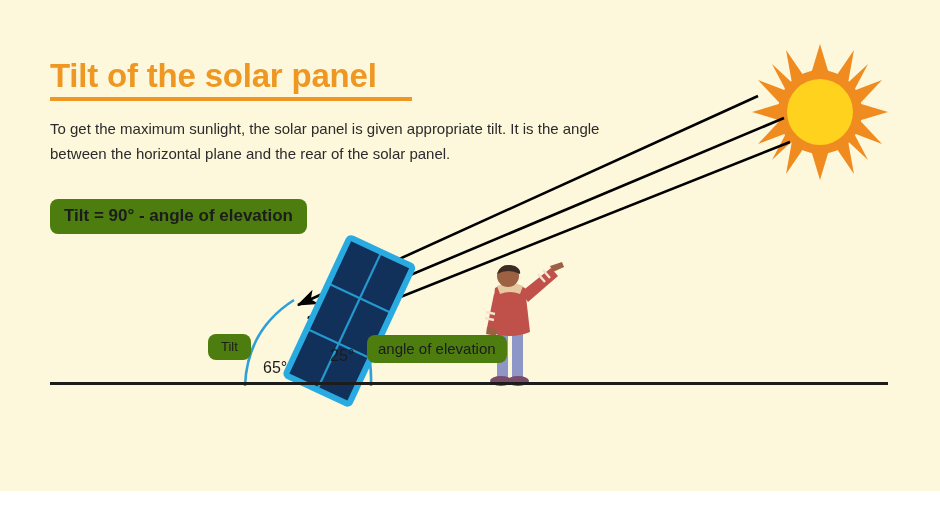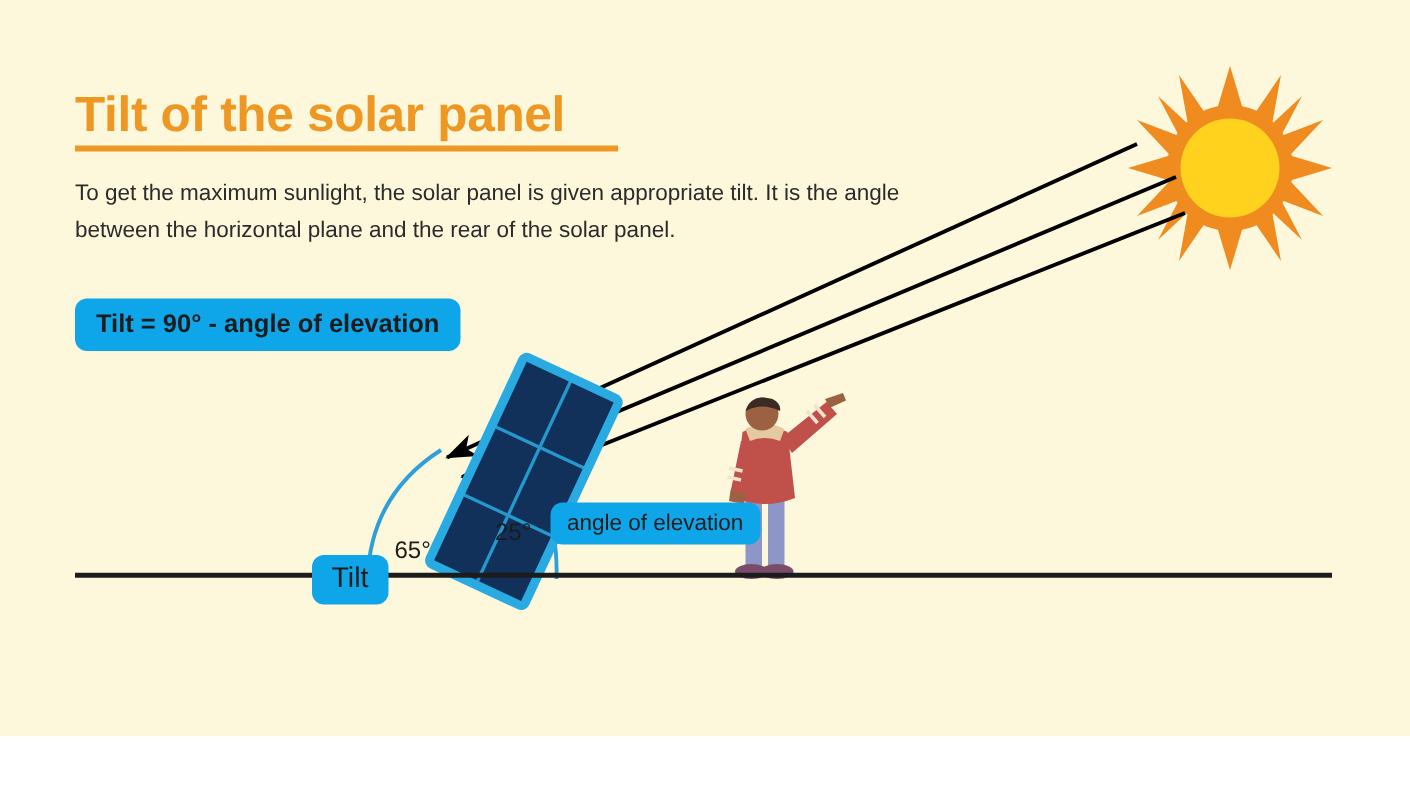--- a/index.html
+++ b/index.html
@@ -45,41 +45,40 @@
     position: absolute;
     left: 50px;
     top: 116px;
     width: 585px;
     font-size: 15px;
     line-height: 25px;
     color: #2B2B2B;
   }
   .badge {
     position: absolute;
-    background: #0ea5e9;
+    background: #4d7c0f;
     border-radius: 8px;
     color: #1C1C1C;
     white-space: nowrap;
     display: flex;
     align-items: center;
     justify-content: center;
   }
   #formula-badge {
     left: 50px;
     top: 199px;
     padding: 7px 14px 8px 14px;
     font-size: 17px;
     font-weight: bold;
   }
   #tilt-badge {
     left: 208px;
     top: 334px;
     padding: 5px 13px 6px 13px;
-    font-size: 19px;
-    margin-top: 36px;
+    font-size: 13px;
   }
   #elevation-badge {
     left: 367px;
     top: 335px;
     padding: 5px 11px 6px 11px;
     font-size: 15px;
   }
   .angle-label {
     position: absolute;
     font-size: 16px;

